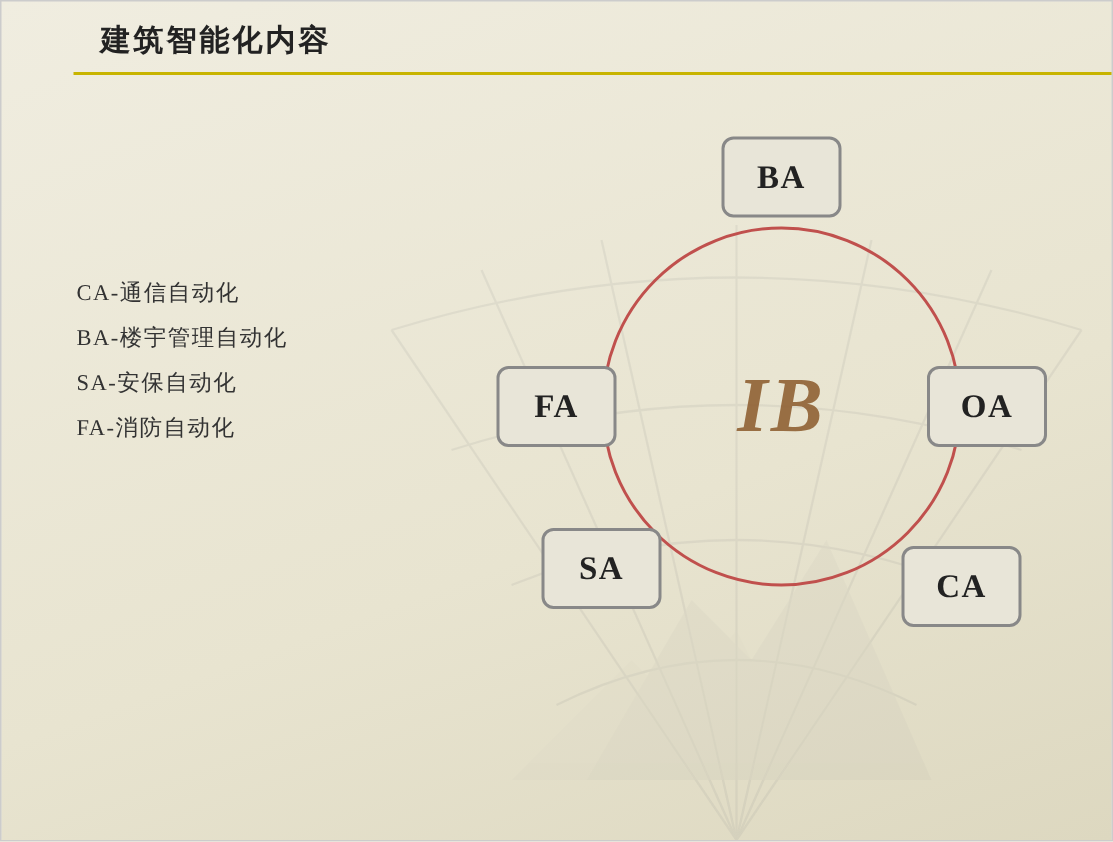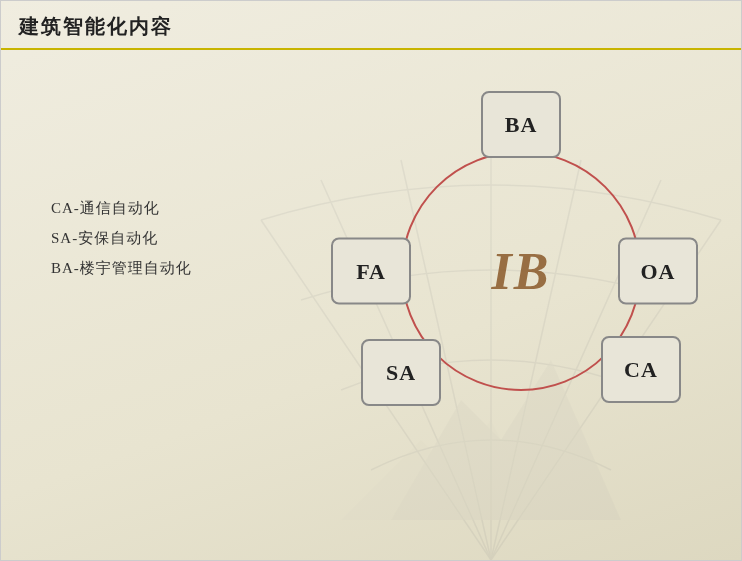--- a/index.html
+++ b/index.html
@@ -11,41 +11,41 @@
       background: #f0ede0;
       font-family: 'SimSun', 'STSong', serif;
     }
 
     .slide {
       width: 742px;
       height: 561px;
       background: linear-gradient(160deg, #f0ede0 0%, #e8e4d0 60%, #ddd8c0 100%);
       position: relative;
       border: 1px solid #ccc;
+      padding-left: 48px;
     }
 
     
     .title-bar {
       padding: 12px 18px 8px 18px;
       border-bottom: 2px solid #c8b400;
     }
 
     .title-text {
       font-size: 20px;
       color: #222;
       font-weight: bold;
       letter-spacing: 2px;
     }
 
     
     .left-list {
       position: absolute;
       top: 180px;
       left: 50px;
-      margin-top: 12px;
     }
 
     .list-item {
       font-size: 15px;
       color: #333;
       line-height: 2.0;
       letter-spacing: 1px;
     }
 
     
@@ -82,21 +82,21 @@
       opacity: 0.85;
       font-style: italic;
       letter-spacing: 2px;
       text-align: right;
     }
 
     
     .node-box {
       position: absolute;
       width: 80px;
-      height: 67px;
+      height: 54px;
       background: #e8e5d8;
       border: 2px solid #888;
       border-radius: 8px;
       display: flex;
       align-items: center;
       justify-content: center;
       font-size: 22px;
       font-weight: bold;
       color: #222;
       letter-spacing: 1px;
@@ -111,21 +111,21 @@
 
     
     .node-oa {
       top: 50%;
       right: 13px;
       transform: translateY(-50%);
     }
 
     
     .node-ca {
-      bottom: 58px;
+      bottom: 43px;
       right: 30px;
     }
 
     
     .node-sa {
       bottom: 55px;
       left: 30px;
       margin-top: 44px;
     }
 
@@ -176,22 +176,23 @@
       <path d="M100,380 L180,300 L210,330 L250,280 L300,380 Z" opacity="0.4"></path>
     </g>
   </svg>
 
   <div class="title-bar">
     <span class="title-text">建筑智能化内容</span>
   </div>
 
   <div class="left-list">
     <div class="list-item">CA-通信自动化</div>
+    <div class="list-item">BA-楼宇管理自动化</div>
     <div class="list-item">SA-安保自动化</div>
-    <div class="list-item">BA-楼宇管理自动化</div>
+    <div class="list-item">FA-消防自动化</div>
   </div>
 
   <div class="diagram">
 
     <div class="circle-ring">
 
       <span class="ib-center">IB</span>
     </div>
 
     <div class="node-box node-ba">

